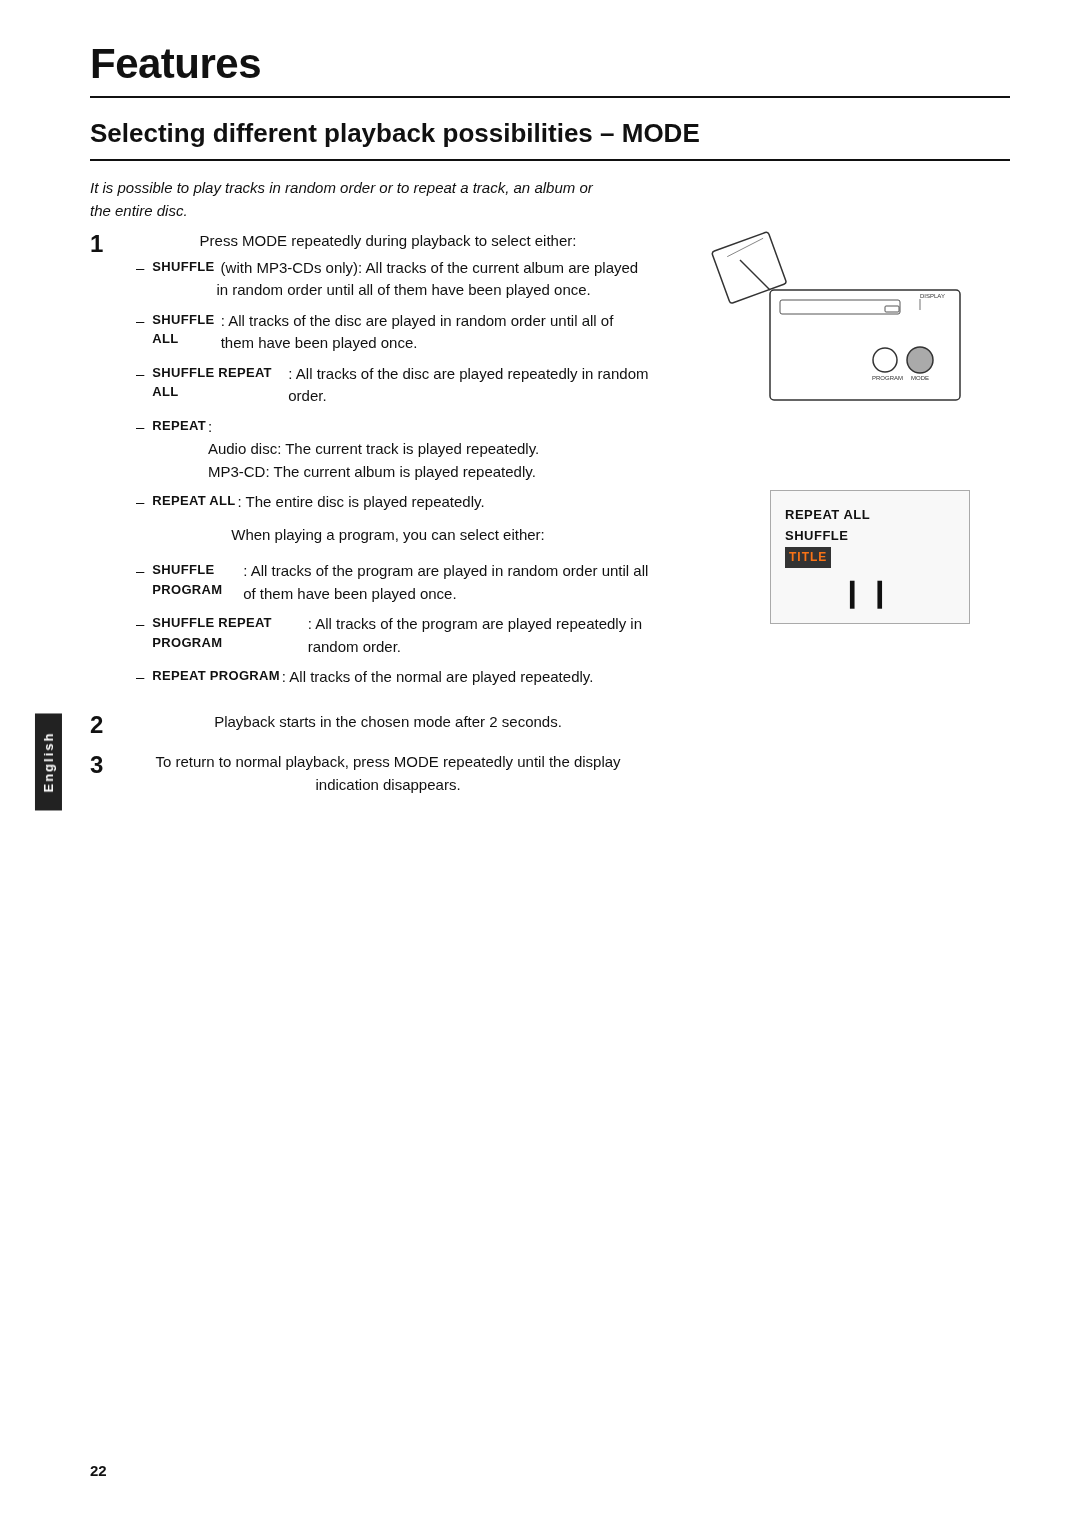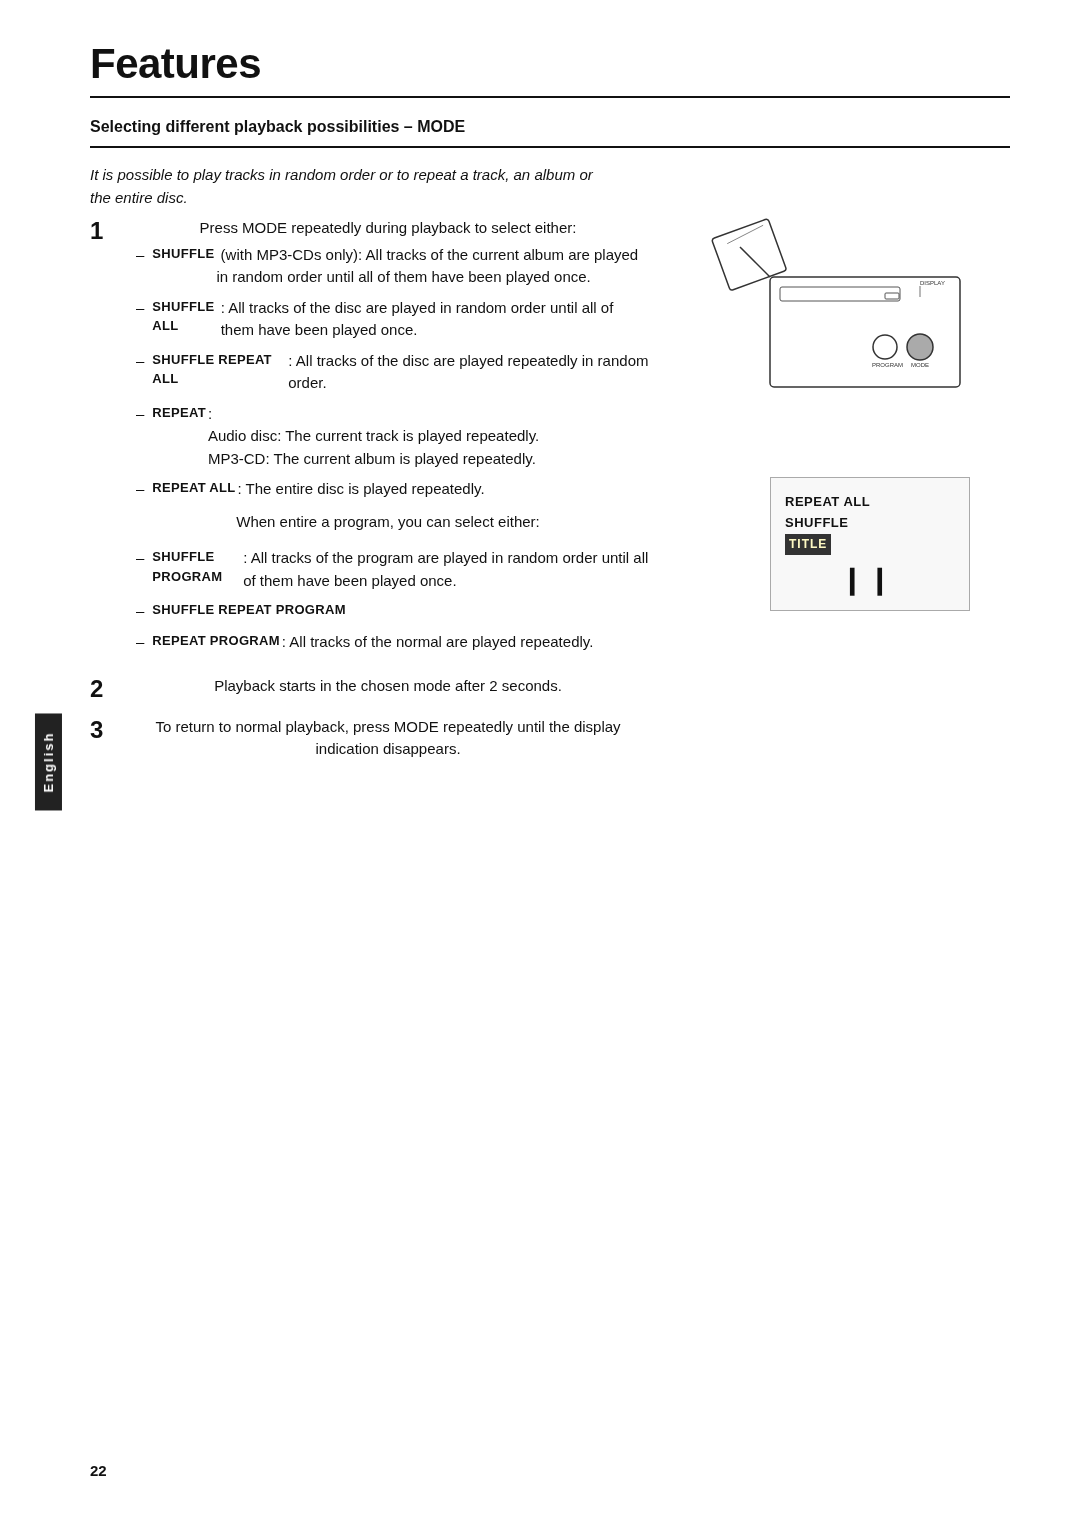--- a/index.html
+++ b/index.html
@@ -43,21 +43,21 @@
       margin-bottom: 20px;
     }
 
     .section-rule {
       border: none;
       border-top: 2px solid #111;
       margin-bottom: 16px;
     }
 
     h2.section-title {
-      font-size: 16px;
+      font-size: 26px;
       font-weight: 900;
       margin-bottom: 10px;
     }
 
     .intro-text {
       font-size: 15px;
       line-height: 1.5;
       margin-bottom: 8px;
       max-width: 520px;
       font-style: italic;
@@ -152,21 +152,21 @@
     .display-box .line {
       font-size: 13px;
       font-weight: 700;
       text-transform: uppercase;
       letter-spacing: 0.5px;
       line-height: 1.6;
     }
 
     .display-box .line.highlighted {
       background: #333;
-      color: #fef9c3;
+      color: #f97316;
       padding: 1px 4px;
       display: inline-block;
       font-size: 12px;
       font-weight: 900;
       letter-spacing: 1px;
     }
 
     .display-box .icon-area {
       text-align: center;
       margin-top: 8px;
@@ -250,33 +250,36 @@
 
           <li>
             <span class="bold">REPEAT ALL</span>
             <span class="text">
               : The entire disc is played repeatedly.
             </span>
           </li>
 
         </ul>
 
-        <p style="margin-bottom:8px;">When entire a program, you can select either:</p>
+        <p style="margin-bottom:8px;">When playing a program, you can select either:</p>
 
         <ul class="bullet-list program-bullets">
 
           <li>
             <span class="bold">SHUFFLE PROGRAM</span>
             <span class="text">
               : All tracks of the program are played in random order until all of them have been played once.
             </span>
           </li>
 
           <li>
             <span class="bold">SHUFFLE REPEAT PROGRAM</span>
+            <span class="text">
+              : All tracks of the program are played repeatedly in random order.
+            </span>
           </li>
 
           <li>
             <span class="bold">REPEAT PROGRAM</span>
             <span class="text">
               : All tracks of the normal are played repeatedly.
             </span>
           </li>
 
         </ul>

